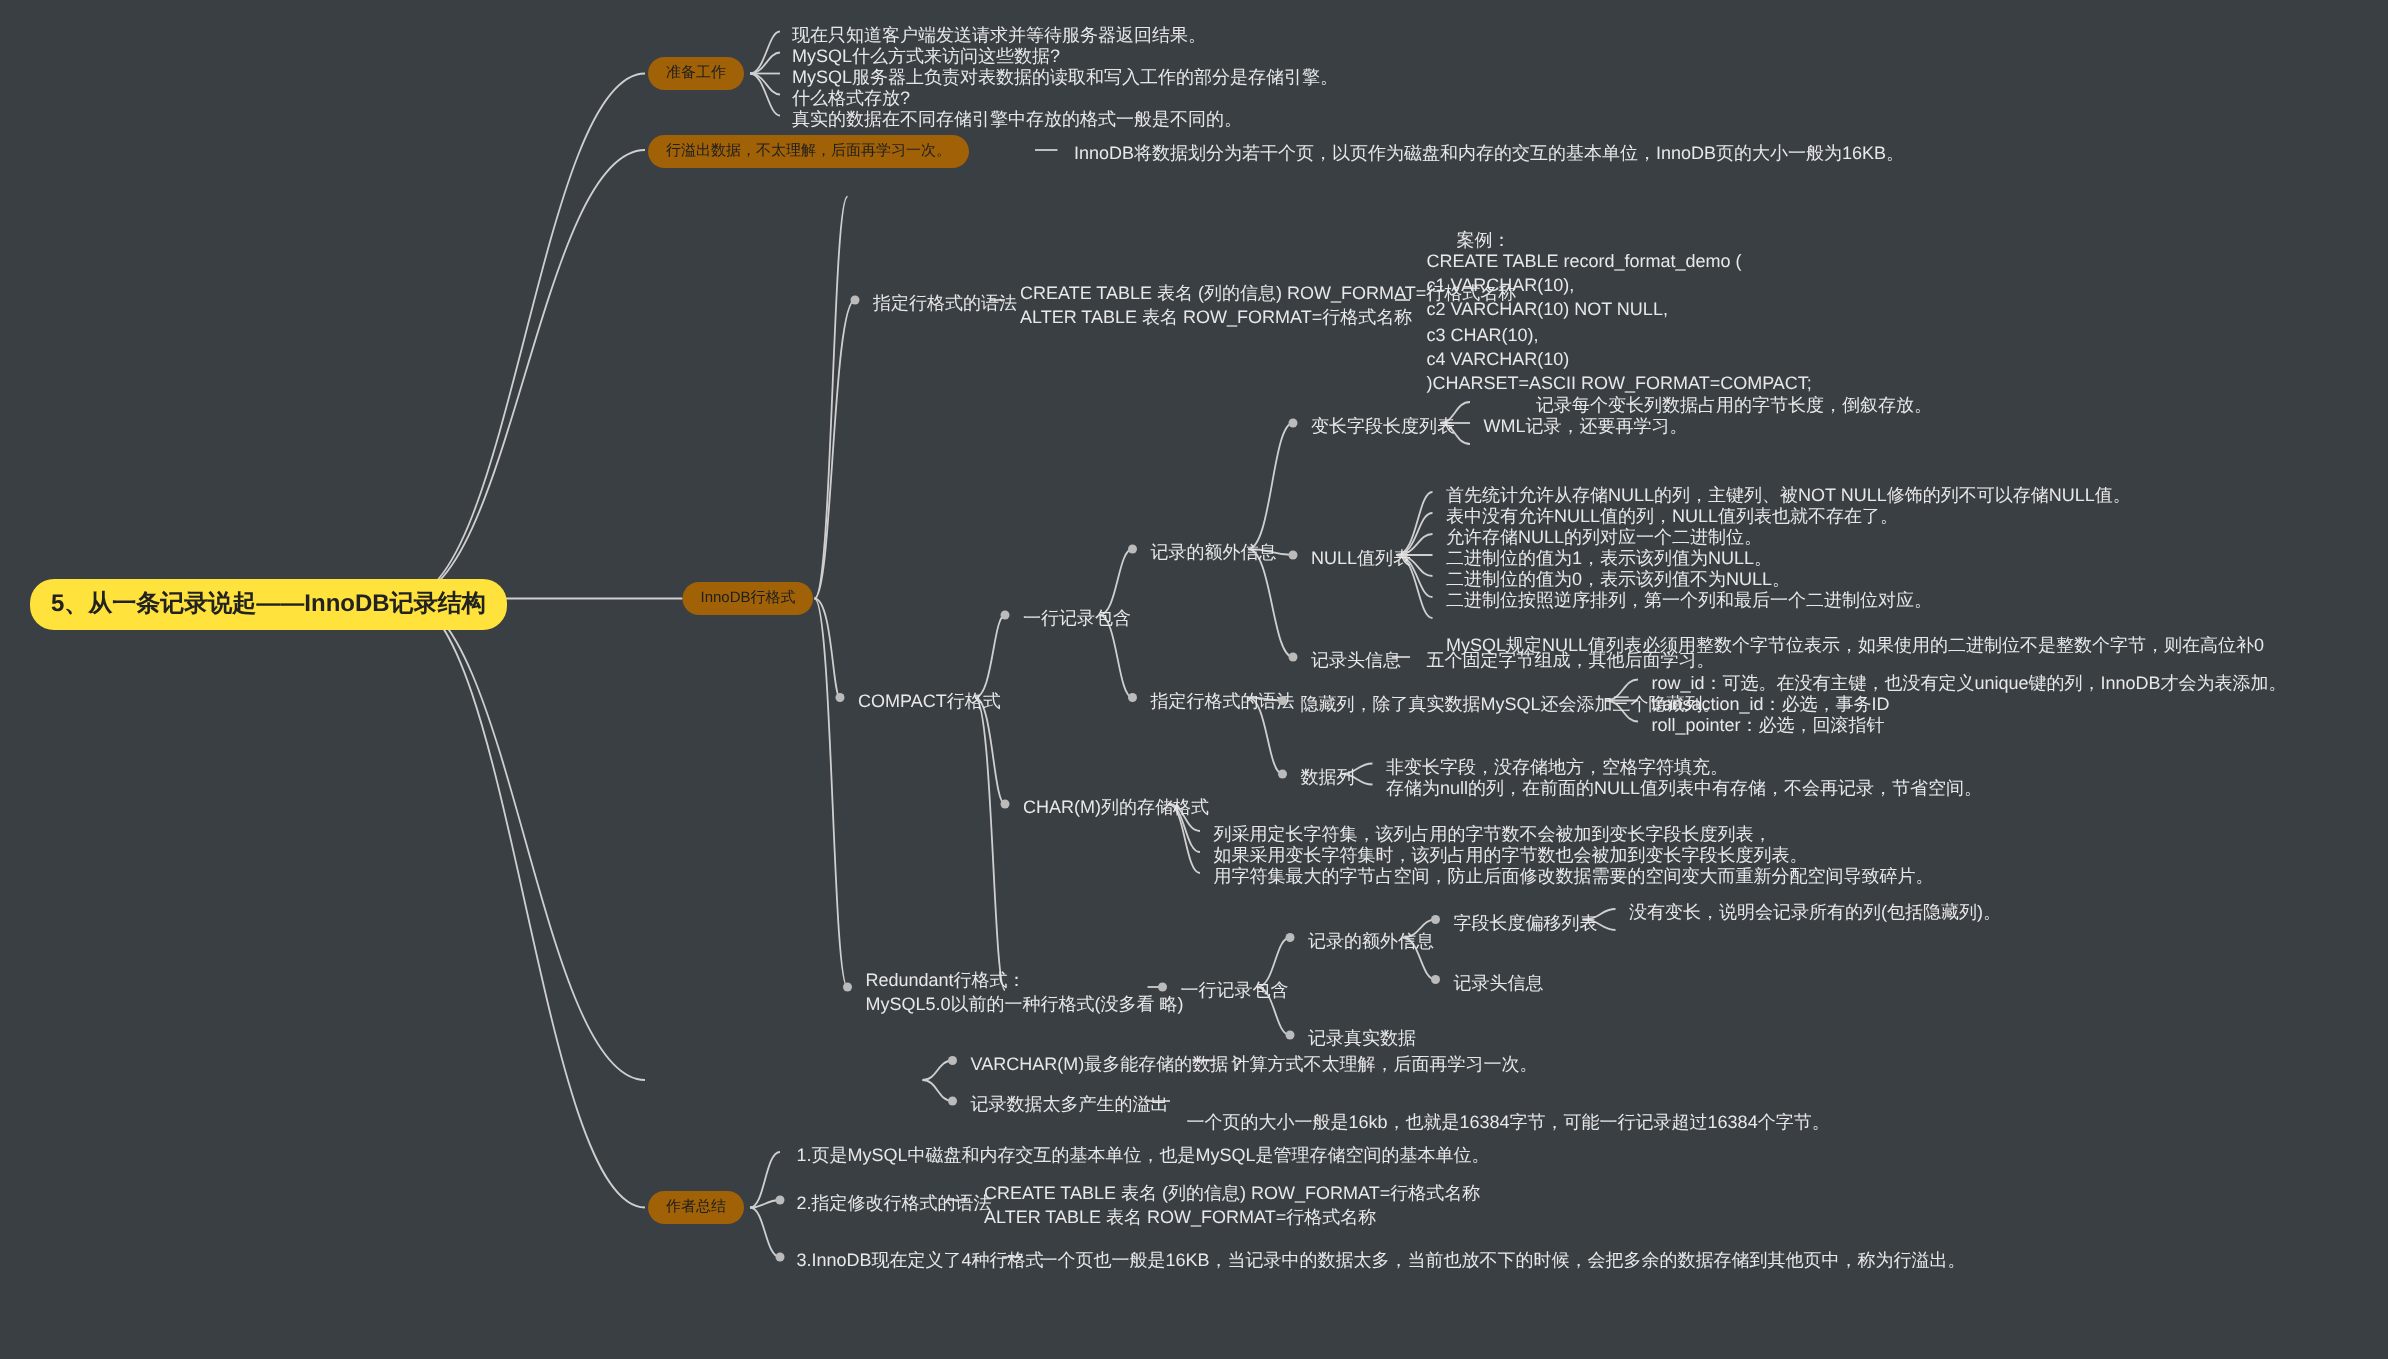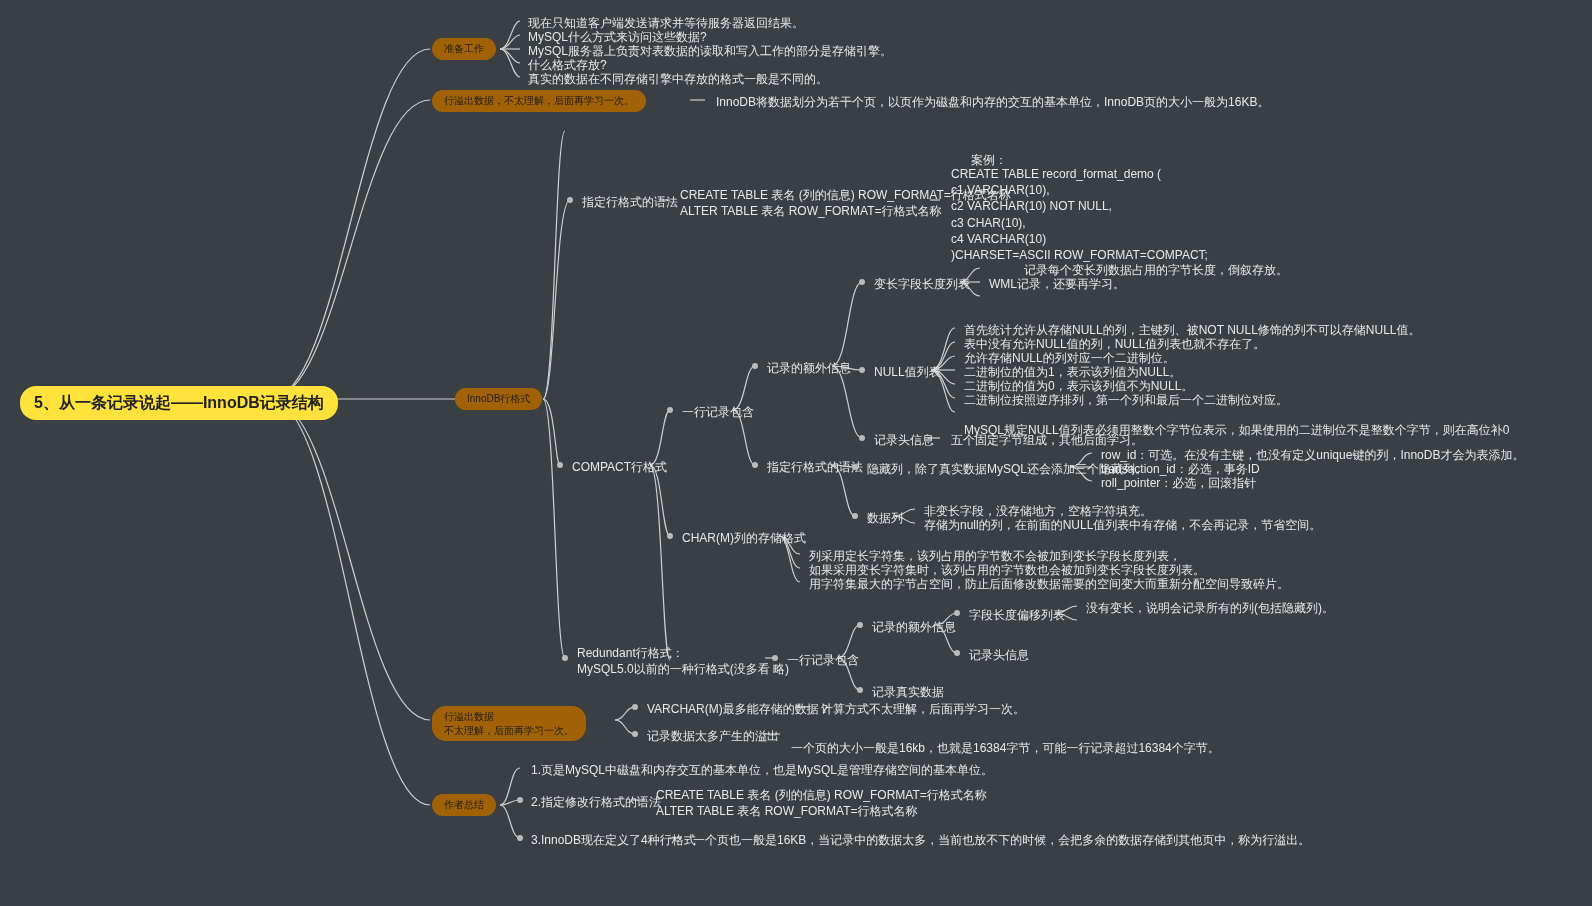--- a/index.html
+++ b/index.html
@@ -226,22 +226,20 @@
 <div class="dot" style="left:860px; top:625px;"></div>
 <div class="node label" style="left:866px; top:618px;">记录的额外信息</div>
 <div class="dot" style="left:957px; top:613px;"></div>
 <div class="node label" style="left:963px; top:606px;">字段长度偏移列表</div>
 <div class="node label" style="left:1080px; top:599px;">没有变长，说明会记录所有的列(包括隐藏列)。</div>
 <div class="dot" style="left:957px; top:653px;"></div>
 <div class="node label" style="left:963px; top:646px;">记录头信息</div>
 <div class="dot" style="left:860px; top:690px;"></div>
 <div class="node label" style="left:866px; top:683px;">记录真实数据</div>
 
-<div class="node pill multi" style="left:432px; top:706px;"><span>行溢出数据
-不太理解，后面再学习一次。</span></div>
 <div class="dot" style="left:635px; top:707px;"></div>
 <div class="node label" style="left:641px; top:700px;">VARCHAR(M)最多能存储的数据？</div>
 <div class="node label" style="left:815px; top:700px;">计算方式不太理解，后面再学习一次。</div>
 <div class="dot" style="left:635px; top:734px;"></div>
 <div class="node label" style="left:641px; top:727px;">记录数据太多产生的溢出</div>
 <div class="node label" style="left:785px; top:727px;margin-top:12px;">一个页的大小一般是16kb，也就是16384字节，可能一行记录超过16384个字节。</div>
 
 <div class="node pill" style="left:432px; top:794px;"><span>作者总结</span></div>
 <div class="node label" style="left:525px; top:761px;">1.页是MySQL中磁盘和内存交互的基本单位，也是MySQL是管理存储空间的基本单位。</div>
 <div class="dot" style="left:520px; top:800px;"></div>

